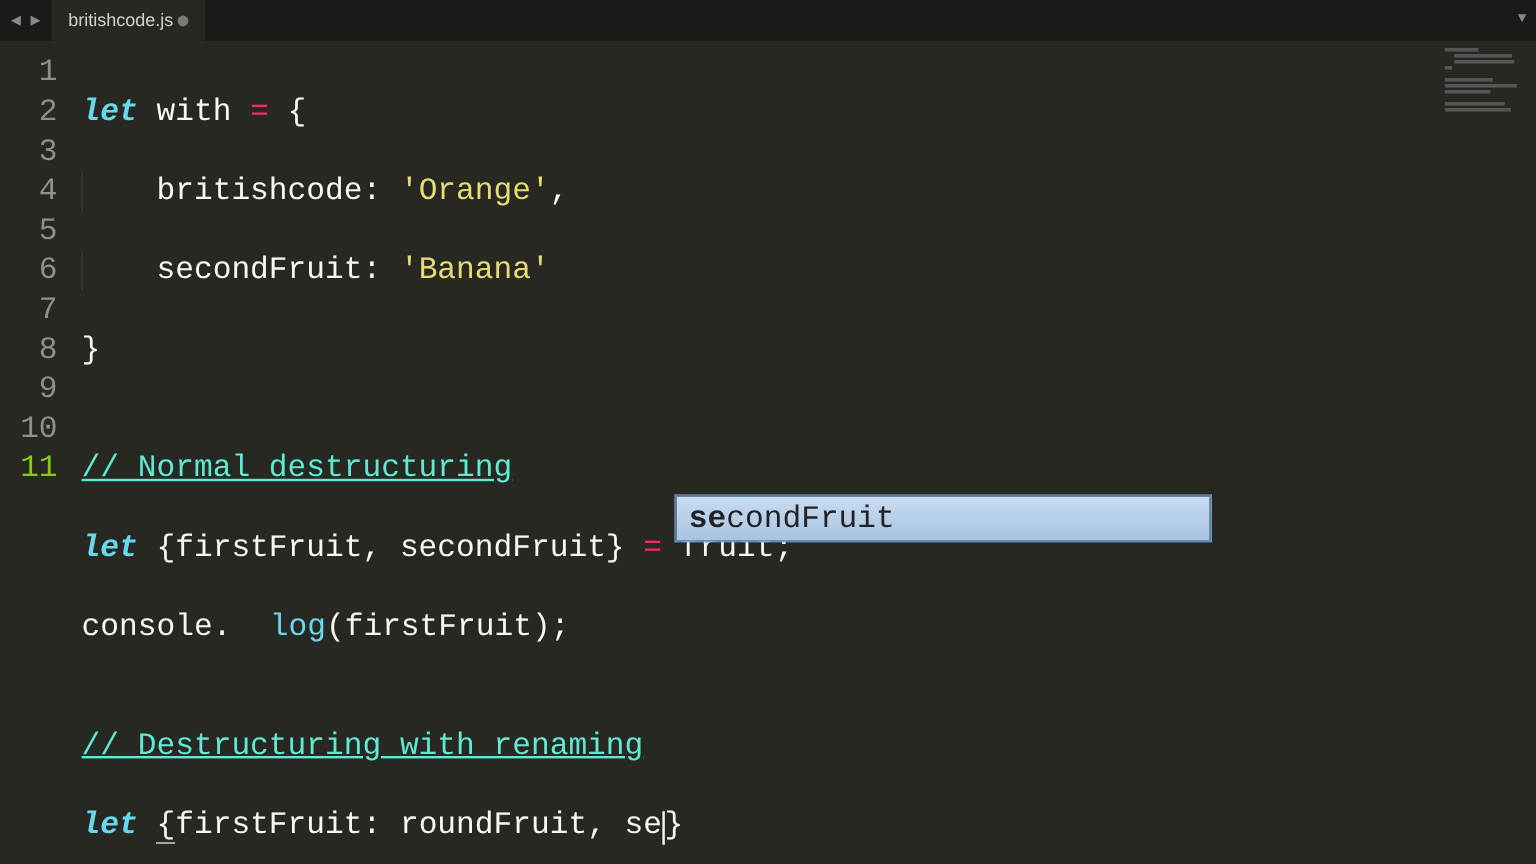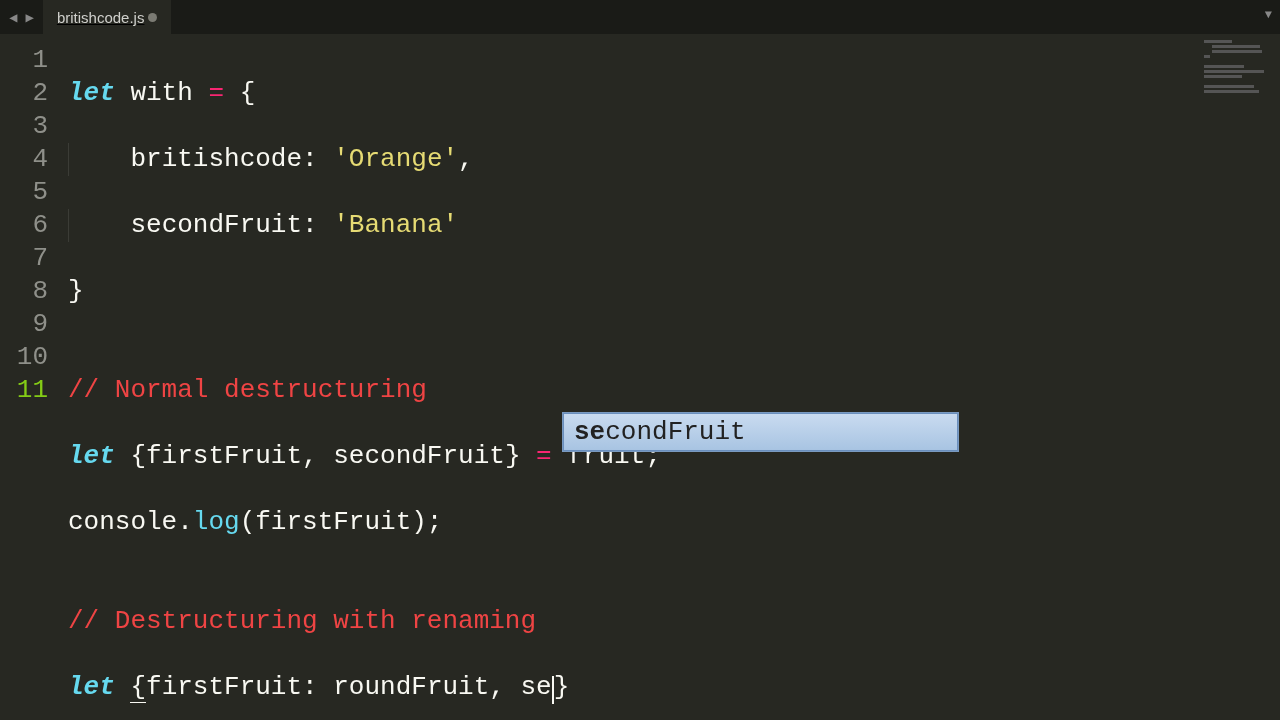--- a/index.html
+++ b/index.html
@@ -29,21 +29,20 @@
     font-size: 14px;
     padding: 2px 3px;
     cursor: pointer;
   }
   .tab {
     background: #272822;
     display: flex;
     align-items: center;
     padding: 0 14px 0 14px;
     gap: 4px;
-    text-decoration: underline;
   }
   .tab-title {
     color: #d0d0cc;
     font-size: 15px;
     font-family: -apple-system, 'Helvetica Neue', Arial, sans-serif;
   }
   .tab-dirty {
     width: 9px;
     height: 9px;
     border-radius: 50%;
@@ -86,22 +85,22 @@
   }
   .gutter .active { color: #84cc16; }
   .code {
     flex: 1;
     color: #f8f8f2;
     white-space: pre;
   }
   .kw { color: #66d9ef; font-style: italic; font-weight: bold; }
   .op { color: #f92672; }
   .str { color: #e6db74; margin-top: 28px; }
-  .fn { color: #66d9ef; }
-  .cmt { color: #ef4444; }
+  .fn { color: #66d9ef; margin-left: 32px; }
+  .cmt { color: #5eead4; text-decoration: underline; }
   .line { display: block; position: relative; }
   .indent-guide {
     position: absolute;
     left: 0;
     top: 0;
     bottom: 0;
     border-left: 1px solid #3b3c36;
   }
   .cursor {
     display: inline-block;
@@ -120,21 +119,21 @@
     background: #dce2e8;
     border: 1px solid #7a9ac0;
     font-size: 26px;
     line-height: 36px;
   }
   .ac-item {
     background: #b8cde6;
     background: linear-gradient(#c9dbf0, #a8c4e2);
     border: 1px solid #6a8fbd;
     padding: 0 10px;
-    width: 395px;
+    width: 446px;
     color: #222;
   }
   .ac-item .match { font-weight: bold; }
 </style>
 </head>
 <body>
 
 <div class="tabbar">
   <div class="tab-nav">
     <span class="tab-nav-arrow">◀</span>

